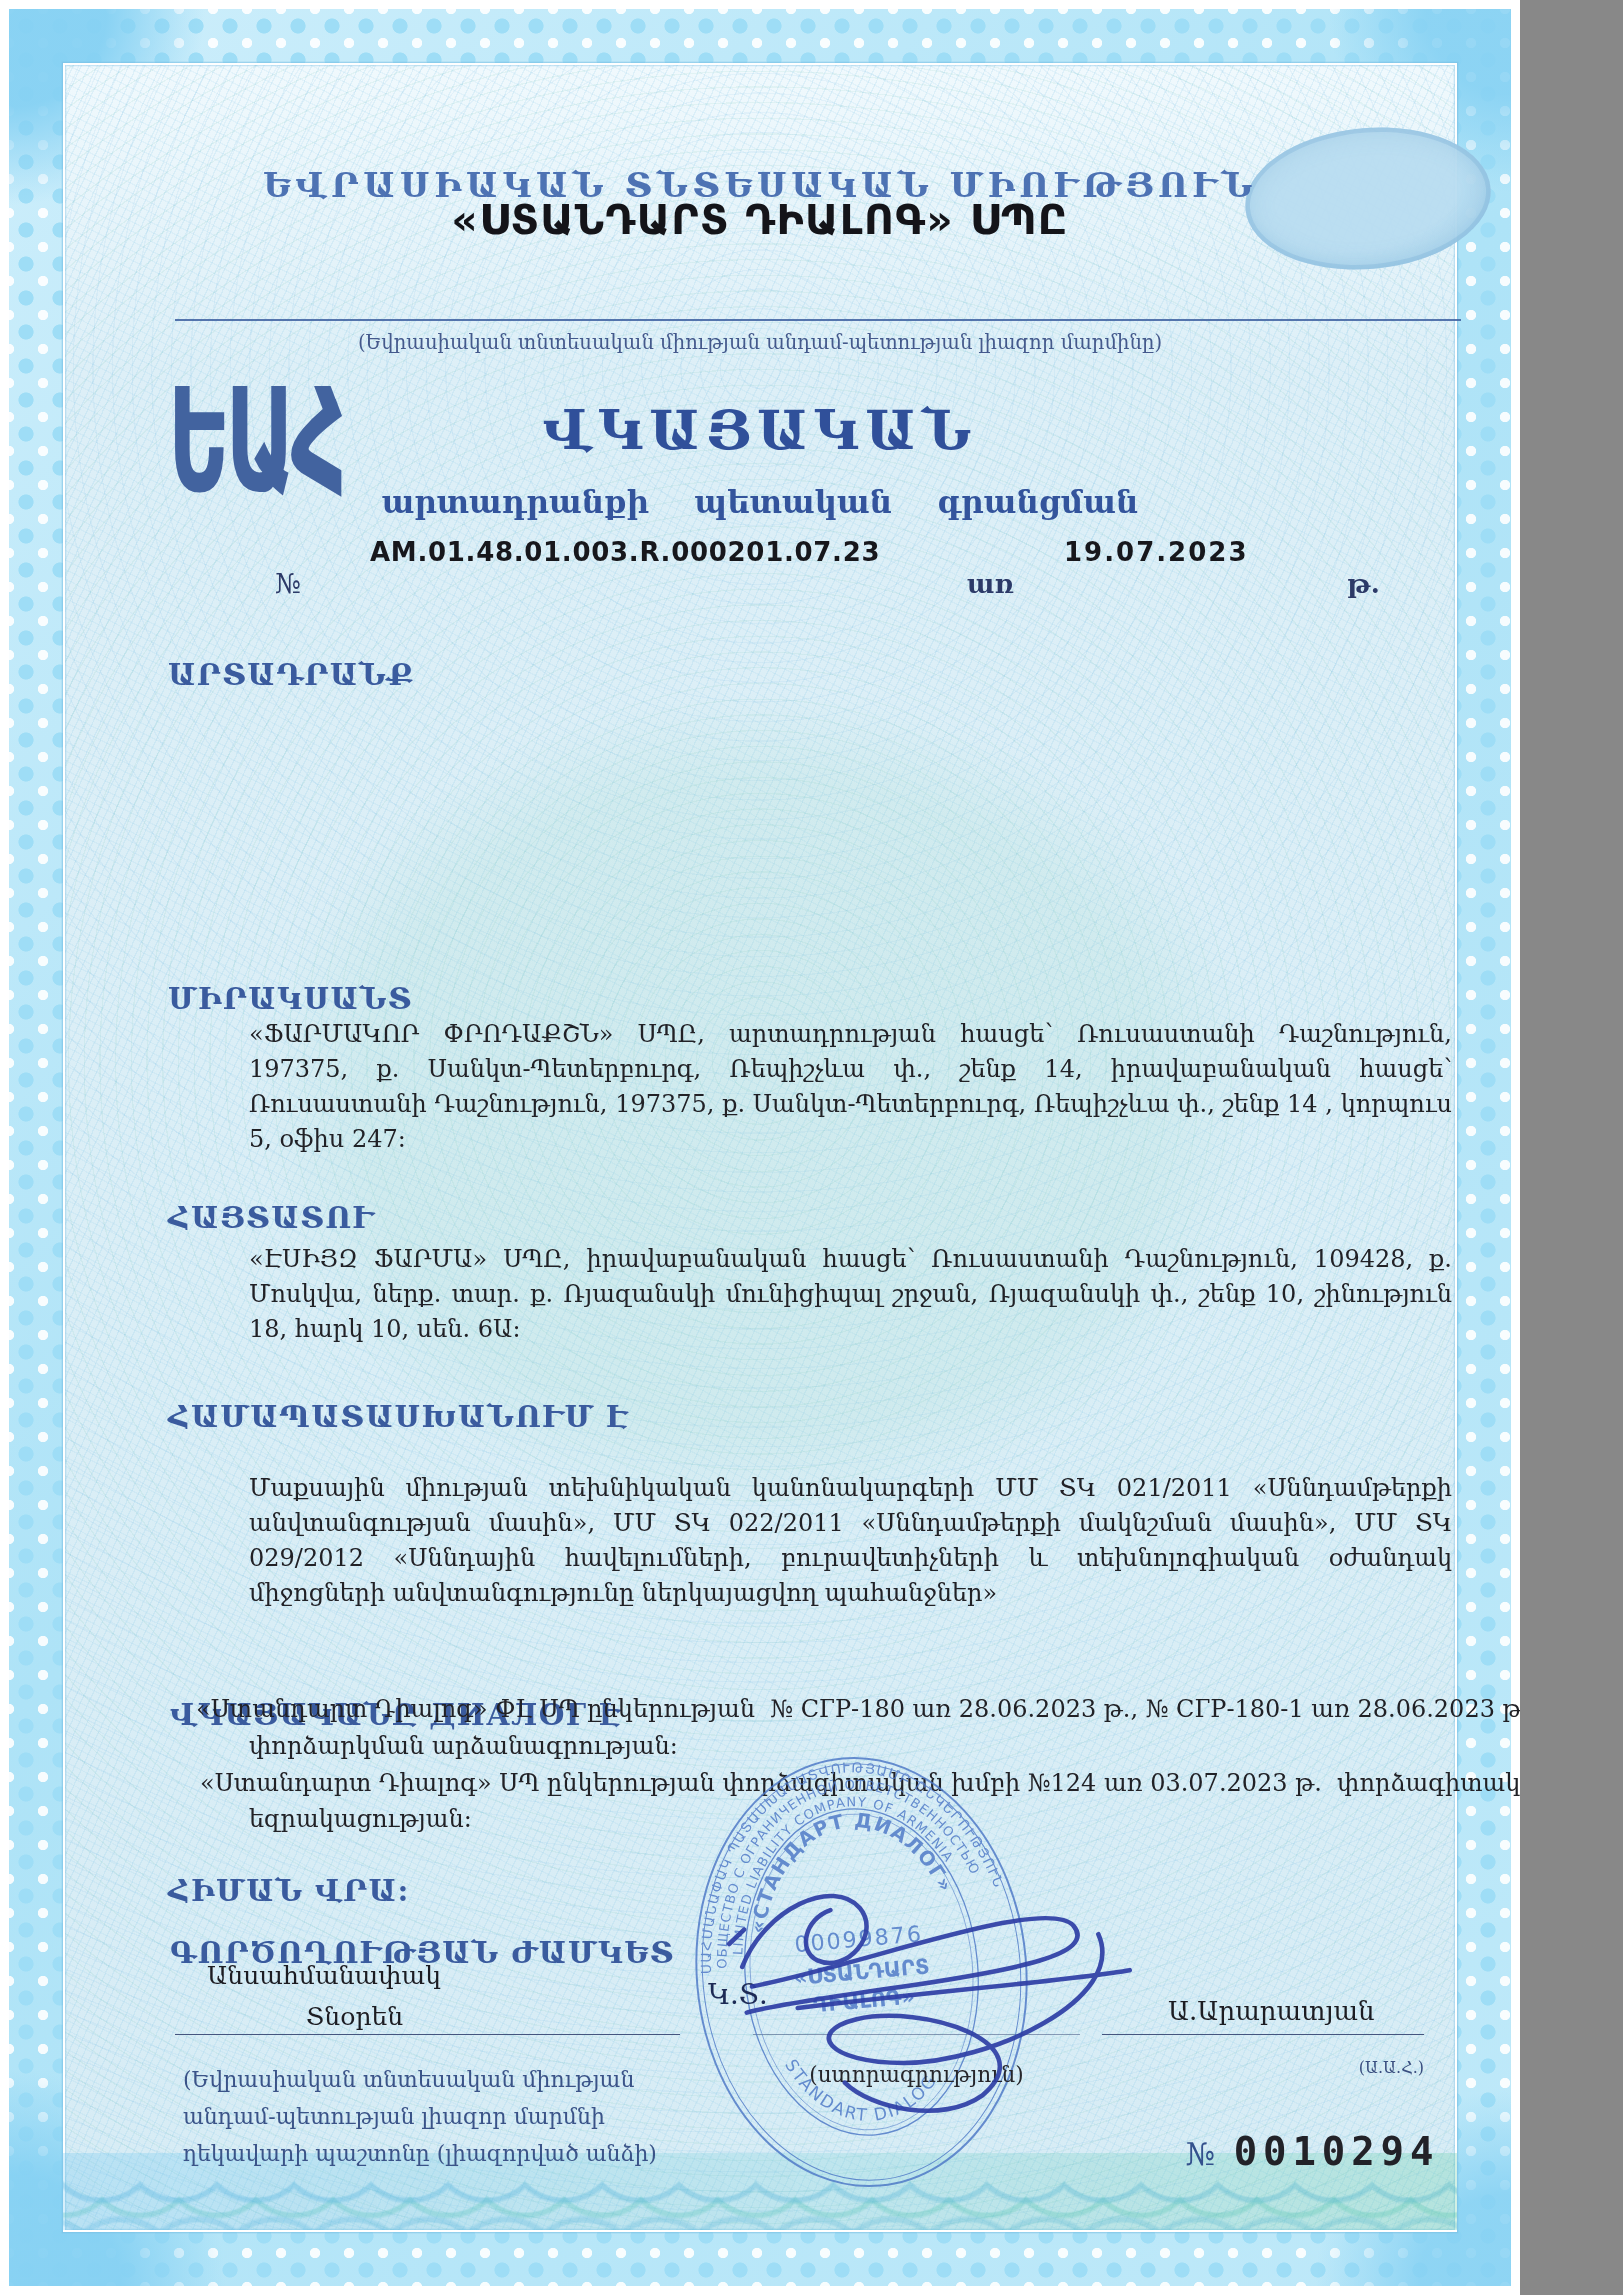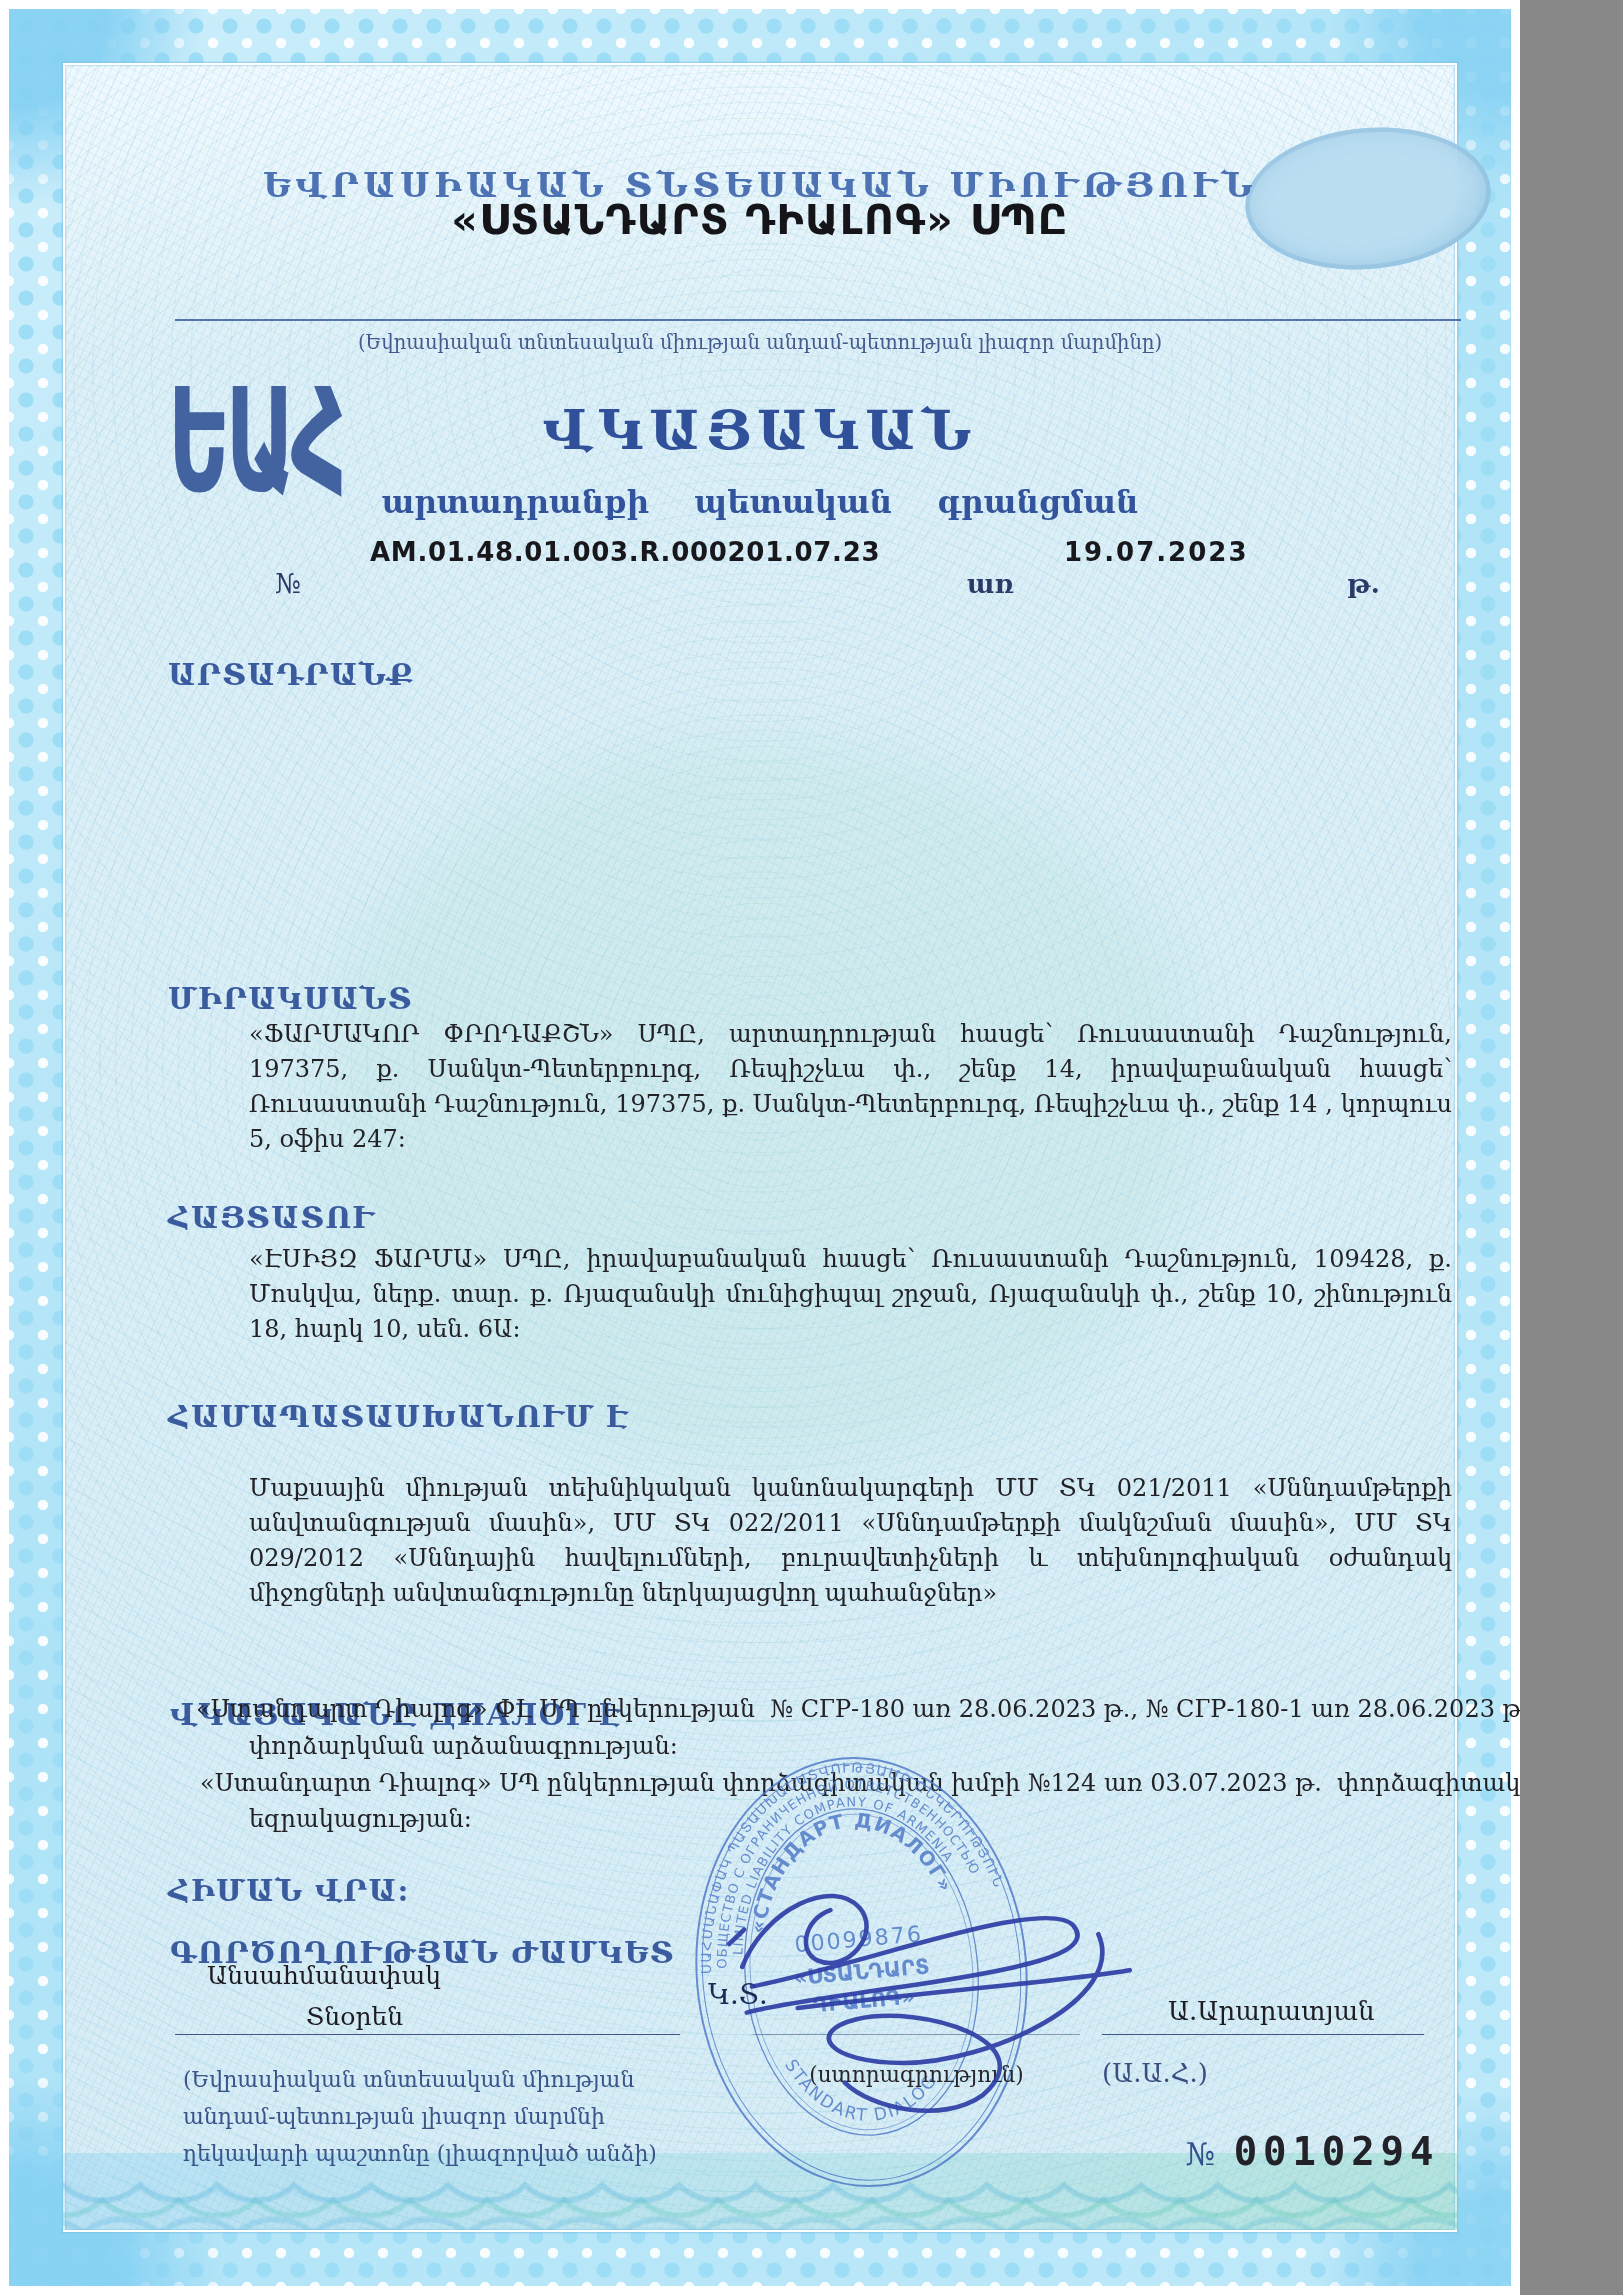--- a/index.html
+++ b/index.html
@@ -71,21 +71,21 @@
   .para.lines{white-space:pre-line; text-align:left;}
   .ovl-line{font-size:24px; color:#212126; z-index:3;}
   .issued-h{left:170px; top:1697px; z-index:2;}
   .basis-h{left:168px; top:1873px;}
   .validity-h{left:170px; top:1935px; z-index:2;}
   .validity-v{left:207px; top:1961px; font-size:25px; color:#1c1c22; z-index:3;}
   .role{left:306px; top:2002px; font-size:25px; color:#1c1c22;}
   .sig-line{position:absolute; height:1.3px; background:#45557f; top:2034px;}
   .foot-cap{font-size:22px; line-height:37px; color:#3a5388; white-space:pre-line;}
   .name{left:1168px; top:1996px; font-size:26px; color:#1c1c22;}
-  .aah{left:1102px; width:322px; top:2058px; text-align:left; font-size:26px; color:#3a4f80;}
+  .aah{left:1102px; width:322px; top:2058px; text-align:right; font-size:16px; color:#3a4f80;}
   .sig-cap{left:753px; width:327px; top:2062px; text-align:center; font-size:21.6px; color:#26262b; z-index:6;}
   .kt{left:708px; top:1978px; font-size:27.5px; color:#1d2a55; z-index:6;}
   .serial{left:1186px; top:2129px; display:flex; align-items:baseline; gap:18.3px;}
   .serial .no{font-size:31px; color:#33508c;}
   .serial .val{font-family:"DejaVu Sans Mono",monospace; font-weight:bold; font-size:39px; letter-spacing:5.9px; color:#222228;}
   .oval{
     position:absolute; left:1245px; top:128px; width:246px; height:141px; border-radius:50%;
     background:radial-gradient(ellipse at 45% 40%, #b9ddf1 0 55%, #9ccde8 100%);
     box-shadow:inset 0 0 0 4.6px rgba(120,175,215,.35), inset 0 0 26px rgba(90,150,200,.25);
     transform:rotate(-5deg); opacity:.95;

